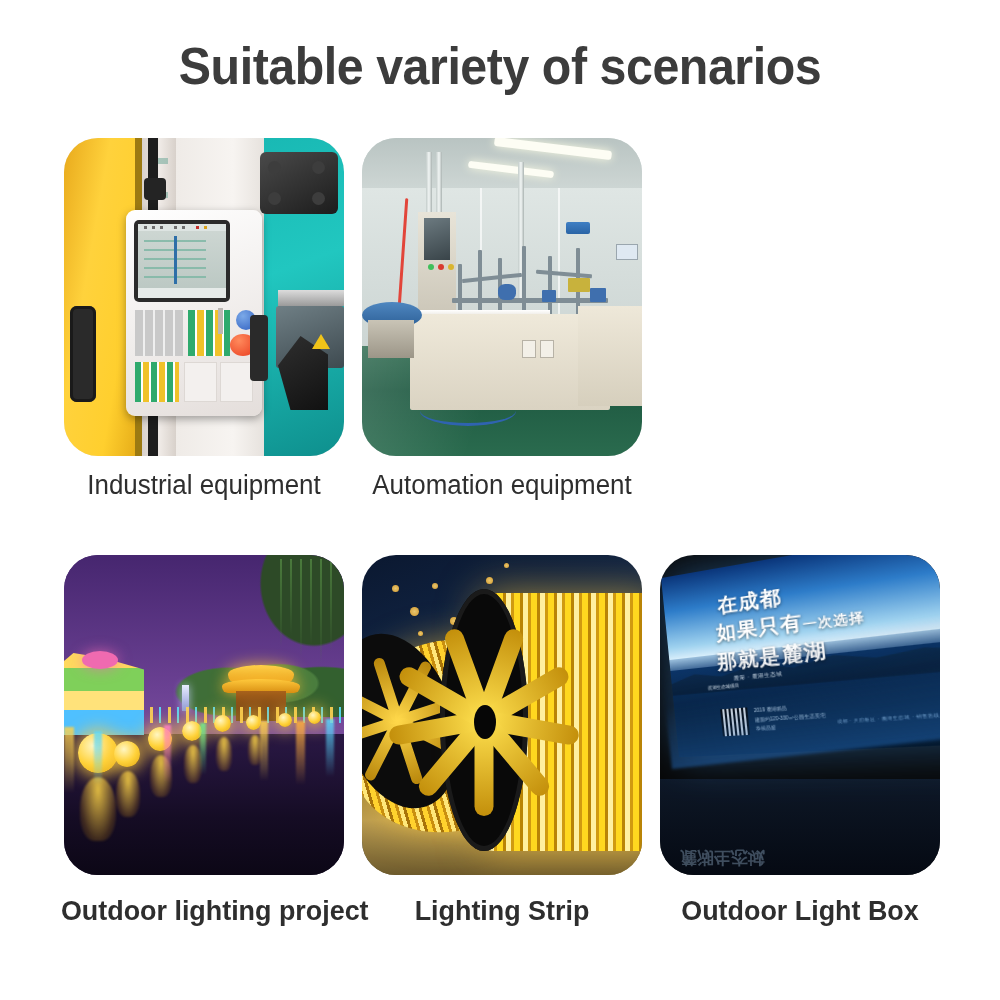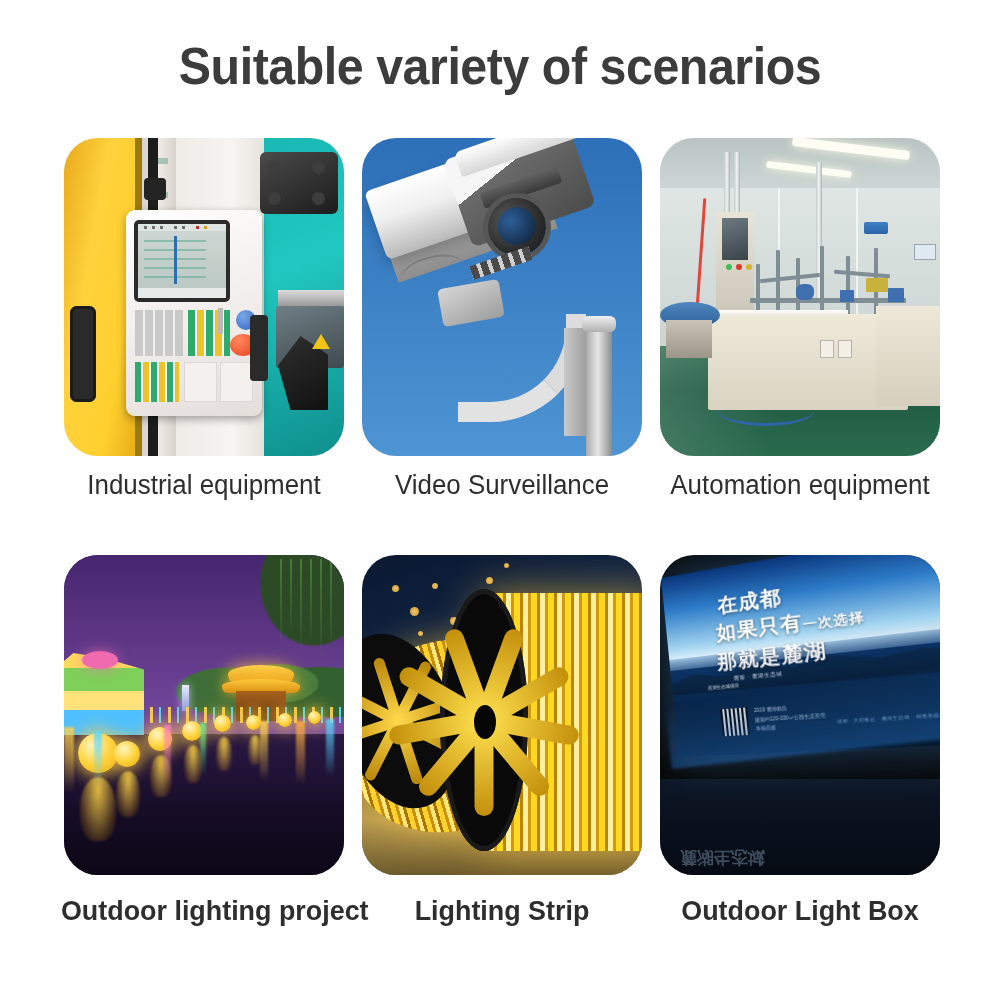--- a/index.html
+++ b/index.html
@@ -344,42 +344,20 @@
               <div class="keys2"></div>
               <div class="blankA"></div>
               <div class="blankB"></div>
               <div class="clamp"></div>
             </div>
           </div>
         </div>
         <div class="caption">Industrial equipment</div>
       </div>
 
-      <div class="cell">
-        <div class="tile-wrap">
-          <div class="tile t2">
-            <div class="arm"></div>
-            <div class="poleBox"></div>
-            <div class="pole"></div>
-            <div class="poleCap"></div>
-            <div class="underbody"></div>
-            <div class="bracket"></div>
-            <div class="camBody"></div>
-            <div class="camHood"></div>
-            <div class="hoodTop"></div>
-            <div class="sunvisor"></div>
-            <div class="lensRing">
-              <div class="lensGlass"></div>
-            </div>
-            <div class="vents"></div>
-            <div class="wire"></div>
-          </div>
-        </div>
-        <div class="caption">Video Surveillance</div>
-      </div>
 
       <div class="cell">
         <div class="tile-wrap">
           <div class="tile t3">
             <div class="ceiling"></div>
             <div class="tube a"></div>
             <div class="tube b"></div>
             <div class="wall"></div>
             <div class="wallseam" style="left:118px"></div>
             <div class="wallseam" style="left:196px"></div>

